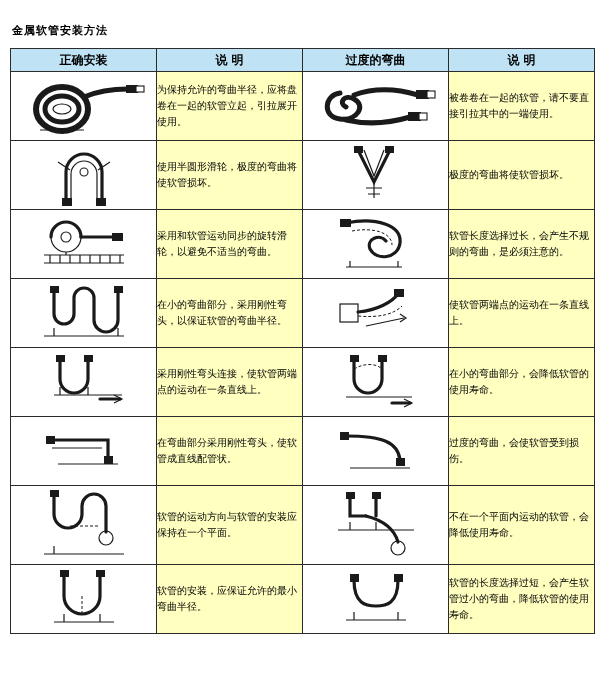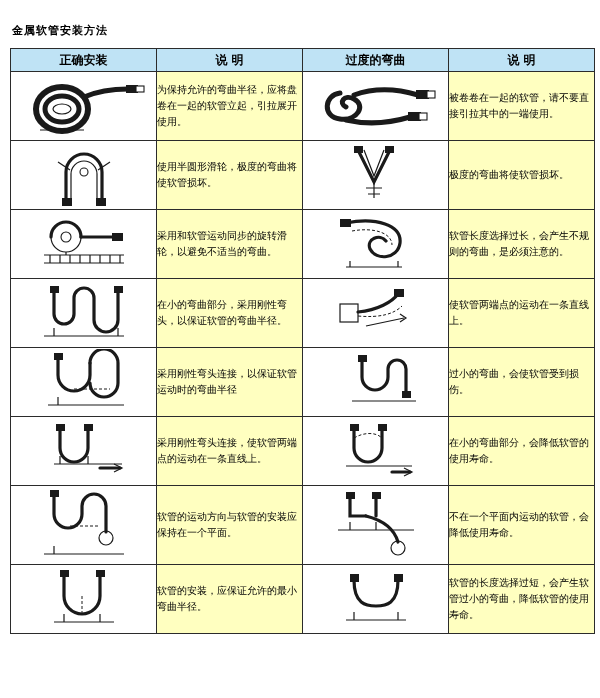--- a/index.html
+++ b/index.html
@@ -187,42 +187,20 @@
             <path class="thick" d="M52 32 C 72 30, 86 22, 92 14"></path>
             <path class="dash" d="M52 36 C 74 38, 88 34, 96 26"></path>
             <rect x="88" y="9" width="10" height="8" class="blk"></rect>
             <path class="hv" d="M60 46 L98 38"></path>
             <path class="hv" d="M94 34 L100 38 L94 42"></path>
           </svg>
         </td>
         <td class="txt-cell">使软管两端点的运动在一条直线上。</td>
       </tr>
 
-      <tr>
-        <td class="img-cell">
-          <svg class="fig" width="140" height="66" viewBox="0 0 140 66">
-            <path class="thick" d="M44 8 L44 26 A16 16 0 0 0 76 26 L76 14"></path>
-            <path class="thick" d="M76 14 A14 14 0 0 1 104 14 L104 34 A14 14 0 0 1 76 34"></path>
-            <rect x="40" y="4" width="9" height="7" class="blk"></rect>
-            <path class="hv" d="M34 56 L110 56"></path>
-            <path class="hv" d="M44 48 L44 56"></path>
-            <path class="dash" d="M60 40 L96 40"></path>
-          </svg>
-        </td>
-        <td class="txt-cell">采用刚性弯头连接，以保证软管运动时的弯曲半径</td>
-        <td class="img-cell">
-          <svg class="fig" width="140" height="66" viewBox="0 0 140 66">
-            <path class="thick" d="M56 10 L56 28 A13 13 0 0 0 82 28 L82 20 A9 9 0 0 1 100 20 L100 44"></path>
-            <rect x="52" y="6" width="9" height="7" class="blk"></rect>
-            <rect x="96" y="42" width="9" height="7" class="blk"></rect>
-            <path class="hv" d="M46 52 L110 52"></path>
-          </svg>
-        </td>
-        <td class="txt-cell">过小的弯曲，会使软管受到损伤。</td>
-      </tr>
 
       <tr>
         <td class="img-cell">
           <svg class="fig" width="140" height="66" viewBox="0 0 140 66">
             <path class="thick" d="M46 10 L46 30 A14 14 0 0 0 74 30 L74 10"></path>
             <rect x="42" y="6" width="9" height="7" class="blk"></rect>
             <rect x="70" y="6" width="9" height="7" class="blk"></rect>
             <path class="hv" d="M40 46 L108 46"></path>
             <path class="hv" d="M46 38 L46 46 M74 38 L74 46"></path>
             <path class="thick" d="M86 50 L106 50"></path>
@@ -237,20 +215,41 @@
             <rect x="72" y="6" width="9" height="7" class="blk"></rect>
             <path class="dash" d="M48 20 C 58 14, 70 14, 76 20"></path>
             <path class="hv" d="M40 48 L106 48"></path>
             <path class="thick" d="M86 54 L104 54"></path>
             <path class="hv" d="M98 50 L106 54 L98 58"></path>
           </svg>
         </td>
         <td class="txt-cell">在小的弯曲部分，会降低软管的使用寿命。</td>
       </tr>
 
+      <tr>
+        <td class="img-cell">
+          <svg class="fig" width="140" height="66" viewBox="0 0 140 66">
+            <path class="thick" d="M38 22 L94 22 L94 40"></path>
+            <rect x="32" y="18" width="9" height="8" class="blk"></rect>
+            <rect x="90" y="38" width="9" height="8" class="blk"></rect>
+            <path class="hv" d="M38 30 L88 30"></path>
+            <path class="hv" d="M44 46 L104 46"></path>
+          </svg>
+        </td>
+        <td class="txt-cell">在弯曲部分采用刚性弯头，使软管成直线配管状。</td>
+        <td class="img-cell">
+          <svg class="fig" width="140" height="66" viewBox="0 0 140 66">
+            <path class="thick" d="M40 18 C 76 18, 92 24, 94 42"></path>
+            <rect x="34" y="14" width="9" height="8" class="blk"></rect>
+            <rect x="90" y="40" width="9" height="8" class="blk"></rect>
+            <path class="hv" d="M44 50 L104 50"></path>
+          </svg>
+        </td>
+        <td class="txt-cell">过度的弯曲，会使软管受到损伤。</td>
+      </tr>
 
       <tr>
         <td class="img-cell">
           <svg class="fig" width="140" height="78" viewBox="0 0 140 78">
             <path class="thick" d="M40 8 L40 28 A14 14 0 0 0 68 28 L68 20 A12 12 0 0 1 92 20 L92 46"></path>
             <rect x="36" y="4" width="9" height="7" class="blk"></rect>
             <circle cx="92" cy="52" r="7" class="hv"></circle>
             <path class="hv" d="M30 68 L110 68"></path>
             <path class="hv" d="M40 60 L40 68"></path>
             <path class="dash" d="M56 40 L86 40"></path>

